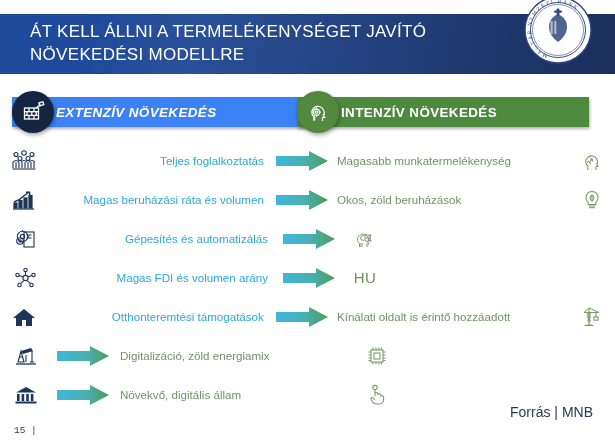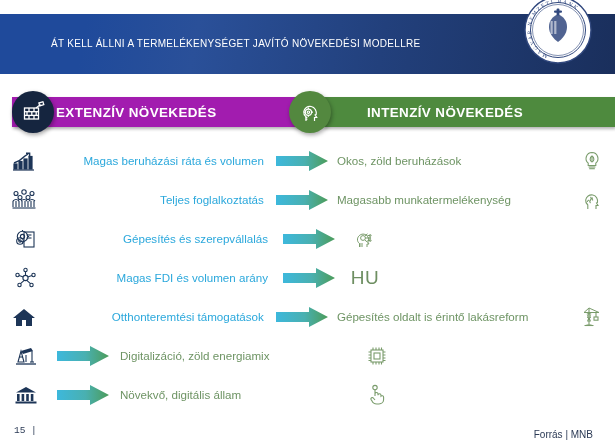--- a/index.html
+++ b/index.html
@@ -10,39 +10,39 @@
     position:relative;
   }
 
   
   .title-banner{
     position:absolute;left:0;top:14px;width:615px;height:60px;
     background:linear-gradient(100deg,#1f4a9b 0%,#1f4a9b 14%,#2a5099 32%,#22407c 62%,#1a2f5c 100%);
     display:flex;align-items:center;
   }
   .title-text{
-    color:#ffffff;font-size:10px;letter-spacing:.3px;line-height:1.35;
-    padding-left:30px;max-width:420px;font-weight:400;margin-left:21px;
+    color:#ffffff;font-size:17px;letter-spacing:.3px;line-height:1.35;
+    padding-left:30px;max-width:420px;font-weight:400;
   }
   .mnb-logo{
     position:absolute;right:22px;top:-5px;width:70px;height:70px;
   }
 
   
   .banners{position:absolute;top:95px;left:0;width:615px;height:42px;}
   .banner{position:absolute;top:0;height:34px;display:flex;align-items:center;}
   .banner-left{left:12px;}
-  .banner-right{left:289px;padding-left:34px;}
+  .banner-right{left:297px;}
   .banner-bar{
     height:30px;display:flex;align-items:center;
     padding-left:44px;padding-right:16px;
     color:#ffffff;font-weight:bold;font-size:13.4px;letter-spacing:.4px;
     box-shadow:1px 2px 3px rgba(0,0,0,.30);
   }
-  .bar-blue{background:#a21caf;width:236px;}
+  .bar-blue{background:#3b82f6;width:236px;font-style:italic;}
   .bar-green{background:#4e8a3e;width:232px;}
   .banner-circle{
     position:absolute;left:0;top:-4px;width:42px;height:42px;border-radius:50%;
     display:flex;align-items:center;justify-content:center;
     box-shadow:1px 2px 4px rgba(0,0,0,.35);z-index:2;
   }
   .circ-navy{background:#15253f;}
   .circ-green{background:#53883f;}
 
   
@@ -54,30 +54,30 @@
   .txt-left{
     flex:0 0 216px;text-align:right;padding-right:10px;
     color:#2ba8dc;font-size:11.6px;white-space:nowrap;
   }
   .arrow{width:62px;display:flex;align-items:center;justify-content:center;}
   .txt-right{
     flex:0 0 232px;text-align:left;padding-left:6px;
     color:#6e9464;font-size:11.6px;white-space:nowrap;
   }
   .ic-right{width:50px;display:flex;align-items:center;justify-content:center;color:#7a9c6c;}
-  .hu-text{font-size:19px;color:#6e8f62;font-weight:400;letter-spacing:.5px;}
+  .hu-text{font-size:15px;color:#6e8f62;font-weight:400;letter-spacing:.5px;}
 
   
   .footer-page{
     position:absolute;left:14px;bottom:10px;
     color:#2b3a55;font-size:9.5px;font-family:Liberation Mono, monospace;
   }
   .footer-src{
-    position:absolute;right:22px;bottom:6px;
-    color:#2b3a55;font-size:10px;
+    position:absolute;right:22px;bottom:26px;
+    color:#2b3a55;font-size:14px;
   }
 </style>
 </head>
 <body>
 
 <div class="title-banner">
   <div class="title-text">ÁT KELL ÁLLNI A TERMELÉKENYSÉGET JAVÍTÓ NÖVEKEDÉSI MODELLRE</div>
 </div>
 
 <svg class="mnb-logo" viewBox="0 0 70 70">
@@ -146,50 +146,20 @@
       <linearGradient id="agrad" x1="0" y1="0" x2="1" y2="0">
         <stop offset="0%" stop-color="#3db8dc"></stop>
         <stop offset="55%" stop-color="#49b0b0"></stop>
         <stop offset="100%" stop-color="#4c9c5a"></stop>
       </linearGradient>
     </defs>
   </svg>
 
   <div class="row">
     <div class="ic-left">
-      <svg width="26" height="24" viewBox="0 0 26 24" fill="none" stroke="#1d3557" stroke-width="1.2">
-        <path d="M3 14 q6-2 11-7 l3-2" stroke-width="1.5"></path>
-        <path d="M15 4.2 h3.6 v3.6" stroke-width="1.5"></path>
-        <rect x="3" y="15" width="3" height="5" fill="#1d3557"></rect>
-        <rect x="8" y="12.5" width="3" height="7.5" fill="#1d3557"></rect>
-        <rect x="13" y="10" width="3" height="10" fill="#1d3557"></rect>
-        <rect x="18" y="7.5" width="3" height="12.5" fill="#1d3557"></rect>
-        <line x1="2" y1="21" x2="23" y2="21"></line>
-      </svg>
-    </div>
-    <div class="txt-left">Magas beruházási ráta és volumen</div>
-    <div class="arrow">
-      <svg width="52" height="20" viewBox="0 0 52 20">
-          <path d="M0 5 H33 V0 L52 10 L33 20 V15 H0 Z" fill="url(#agrad)"></path>
-        </svg>
-    </div>
-    <div class="txt-right">Okos, zöld beruházások</div>
-    <div class="ic-right">
-      <svg width="24" height="24" viewBox="0 0 24 24" fill="none" stroke="#7a9c6c" stroke-width="1.1">
-        <path d="M12 3.5 a6 6 0 0 1 3.8 10.6 V16.5 h-7.6 V14.1 A6 6 0 0 1 12 3.5z"></path>
-        <line x1="8.6" y1="18" x2="15.4" y2="18"></line>
-        <line x1="9.2" y1="19.7" x2="14.8" y2="19.7"></line>
-        <path d="M12 13 c-2.5-1 -2.5-4.5 0-6 2.5 1.5 2.5 5 0 6z"></path>
-        <line x1="12" y1="13" x2="12" y2="8"></line>
-      </svg>
-    </div>
-  </div>
-
-  <div class="row">
-    <div class="ic-left">
       <svg width="26" height="24" viewBox="0 0 26 24" fill="none" stroke="#1d3557" stroke-width="1.1">
         <circle cx="5" cy="5.5" r="2"></circle>
           <circle cx="13" cy="4" r="2.2"></circle>
           <circle cx="21" cy="5.5" r="2"></circle>
         <circle cx="9" cy="9.5" r="2"></circle>
           <circle cx="17" cy="9.5" r="2"></circle>
         <path d="M2 13 q3-3 6 0 M10 13 q3-3 6 0 M18 13 q3-3 6 0"></path>
         <path d="M2 13 v6 M5 13 v6 M8 13 v6 M11 13 v6 M14 13 v6 M17 13 v6 M20 13 v6 M23 13 v6"></path>
         <line x1="1.5" y1="20" x2="24.5" y2="20"></line>
       </svg>
@@ -204,32 +174,62 @@
     <div class="ic-right">
       <svg width="24" height="24" viewBox="0 0 24 24" fill="none" stroke="#7a9c6c" stroke-width="1.1">
         <path d="M16 21 v-3.5 h2 l-1.5-2.5 1-.5 c.5-3.2-1.2-6.8-4.7-7.5 -3.4-.7-6.6 1.7-7.1 5 -.3 2.2 .8 3.8 2.1 5 V21"></path>
         <path d="M10.5 9 q1.5 1.5 0 3 q-1.5 1.5 0 3 M12.5 9.5 q-1 2 .5 3 M9 12 q-1.5 .5 -1.8 2"></path>
       </svg>
     </div>
   </div>
 
   <div class="row">
     <div class="ic-left">
+      <svg width="26" height="24" viewBox="0 0 26 24" fill="none" stroke="#1d3557" stroke-width="1.2">
+        <path d="M3 14 q6-2 11-7 l3-2" stroke-width="1.5"></path>
+        <path d="M15 4.2 h3.6 v3.6" stroke-width="1.5"></path>
+        <rect x="3" y="15" width="3" height="5" fill="#1d3557"></rect>
+        <rect x="8" y="12.5" width="3" height="7.5" fill="#1d3557"></rect>
+        <rect x="13" y="10" width="3" height="10" fill="#1d3557"></rect>
+        <rect x="18" y="7.5" width="3" height="12.5" fill="#1d3557"></rect>
+        <line x1="2" y1="21" x2="23" y2="21"></line>
+      </svg>
+    </div>
+    <div class="txt-left">Magas beruházási ráta és volumen</div>
+    <div class="arrow">
+      <svg width="52" height="20" viewBox="0 0 52 20">
+          <path d="M0 5 H33 V0 L52 10 L33 20 V15 H0 Z" fill="url(#agrad)"></path>
+        </svg>
+    </div>
+    <div class="txt-right">Okos, zöld beruházások</div>
+    <div class="ic-right">
+      <svg width="24" height="24" viewBox="0 0 24 24" fill="none" stroke="#7a9c6c" stroke-width="1.1">
+        <path d="M12 3.5 a6 6 0 0 1 3.8 10.6 V16.5 h-7.6 V14.1 A6 6 0 0 1 12 3.5z"></path>
+        <line x1="8.6" y1="18" x2="15.4" y2="18"></line>
+        <line x1="9.2" y1="19.7" x2="14.8" y2="19.7"></line>
+        <path d="M12 13 c-2.5-1 -2.5-4.5 0-6 2.5 1.5 2.5 5 0 6z"></path>
+        <line x1="12" y1="13" x2="12" y2="8"></line>
+      </svg>
+    </div>
+  </div>
+
+  <div class="row">
+    <div class="ic-left">
       <svg width="26" height="24" viewBox="0 0 26 24" fill="none" stroke="#1d3557" stroke-width="1.1">
         <rect x="11" y="5" width="10" height="15"></rect>
         <line x1="13.5" y1="8" x2="18.5" y2="8"></line>
         <line x1="13.5" y1="11" x2="18.5" y2="11"></line>
         <circle cx="9.5" cy="9.5" r="5.2"></circle>
         <circle cx="9.5" cy="9.5" r="2.1"></circle>
         <circle cx="7" cy="14" r="3.3"></circle>
         <circle cx="7" cy="14" r="1.2"></circle>
         <path d="M9.5 4.3 v-1.4 M14.7 9.5 h1.4 M9.5 14.7 v1"></path>
       </svg>
     </div>
-    <div class="txt-left">Gépesítés és szerepvállalás</div>
+    <div class="txt-left">Gépesítés és automatizálás</div>
     <div class="arrow">
       <svg width="52" height="20" viewBox="0 0 52 20">
           <path d="M0 5 H33 V0 L52 10 L33 20 V15 H0 Z" fill="url(#agrad)"></path>
         </svg>
     </div>
     <div class="ic-right">
       <svg width="24" height="24" viewBox="0 0 24 24" fill="none" stroke="#7a9c6c" stroke-width="1">
         <path d="M14 20 v-3 h2 l-1.4-2.3 1-.5 c.5-3-1.1-6.4-4.4-7 -3.2-.6-6.2 1.6-6.7 4.7 -.3 2 .7 3.6 2 4.7 V20"></path>
         <circle cx="10" cy="11" r="2.4"></circle>
         <path d="M12.4 11 h4 M14.5 8.5 h3 M14.5 13.5 h3 M12 8.8 l2.5-2 M12 13.2 l2.5 2"></path>
@@ -269,21 +269,21 @@
       <svg width="26" height="24" viewBox="0 0 26 24" fill="#1d3557">
         <path d="M13 4 L24 13 h-3 v8 h-6 v-6 h-4 v6 H5 v-8 H2 Z"></path>
       </svg>
     </div>
     <div class="txt-left">Otthonteremtési támogatások</div>
     <div class="arrow">
       <svg width="52" height="20" viewBox="0 0 52 20">
           <path d="M0 5 H33 V0 L52 10 L33 20 V15 H0 Z" fill="url(#agrad)"></path>
         </svg>
     </div>
-    <div class="txt-right">Gépesítés oldalt is érintő lakásreform</div>
+    <div class="txt-right">Kínálati oldalt is érintő hozzáadott</div>
     <div class="ic-right">
       <svg width="24" height="24" viewBox="0 0 24 24" fill="none" stroke="#7a9c6c" stroke-width="1.1">
         <path d="M9 3 L4 7.5 h15 z" stroke-width="1"></path>
         <line x1="9" y1="3" x2="9" y2="20"></line>
         <path d="M6.5 20 h5 M6.8 9 h4.4 M7 12 h4 M7.2 16 h3.6"></path>
         <path d="M7.4 7.5 L10.6 11 M10.6 7.5 L7.4 11 M7.4 12 L10.6 15.5 M10.6 12 L7.4 15.5"></path>
         <line x1="16" y1="7.5" x2="16" y2="12"></line>
         <rect x="14" y="12" width="4" height="3.2"></rect>
         <line x1="4.5" y1="20.5" x2="13.5" y2="20.5"></line>
       </svg>

